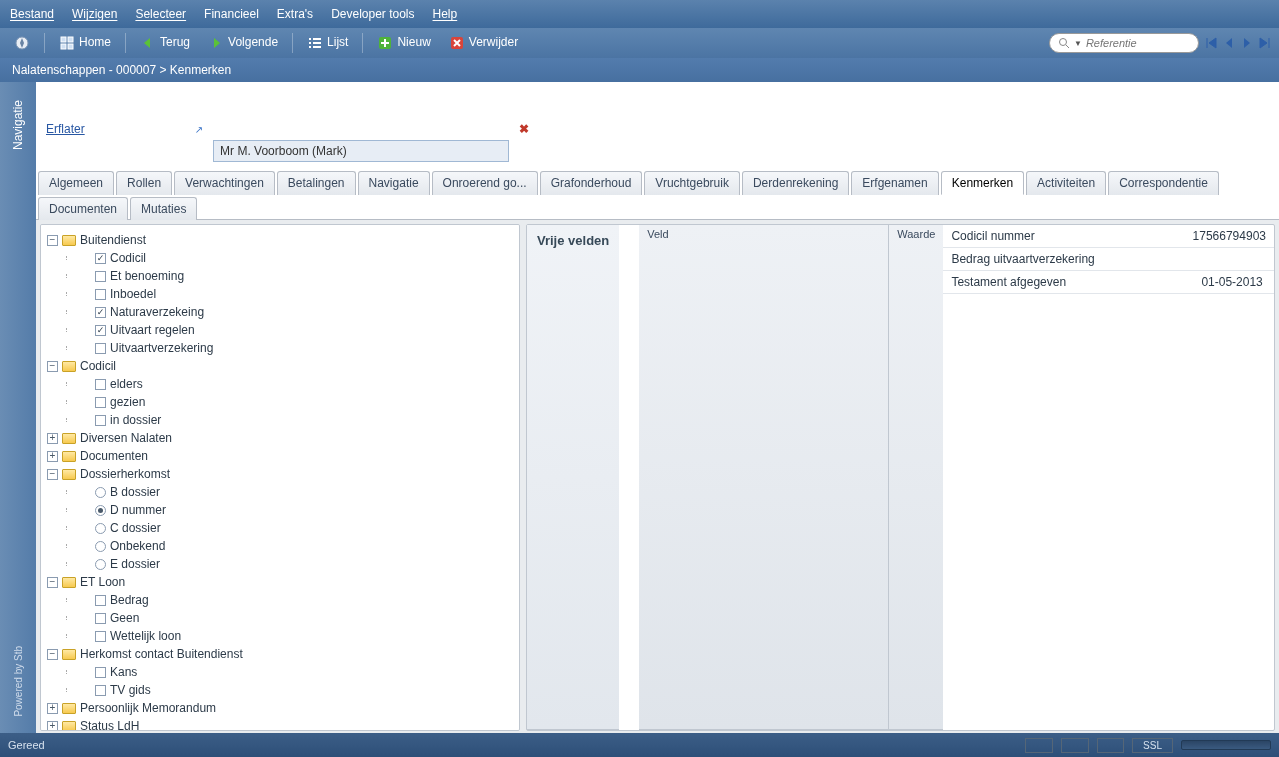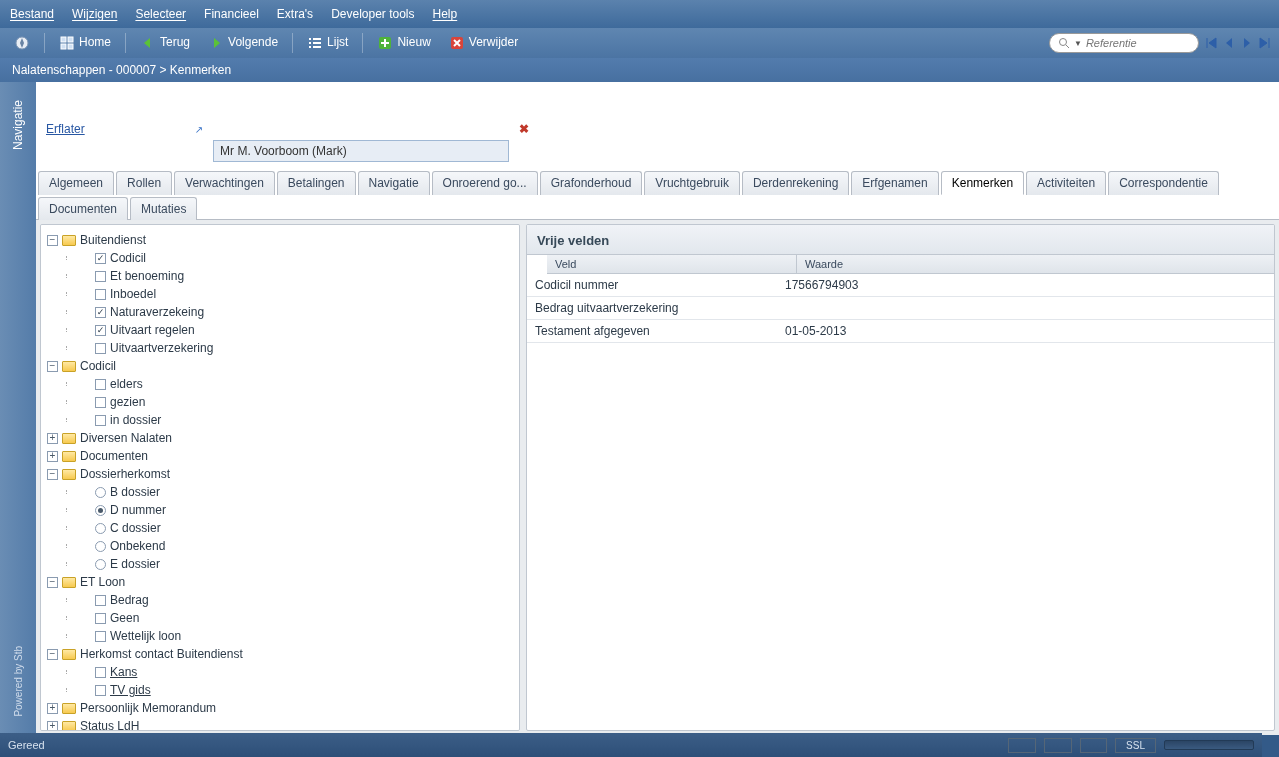--- a/index.html
+++ b/index.html
@@ -28,21 +28,21 @@
 .erf-label { color: #2857a3; text-decoration: underline; font-size: 12px; margin-right: 100px; cursor: pointer; }
 .erf-input { border: 1px solid #a0b8d4; background: #e7edf5; padding: 3px 6px; font-size: 12px; width: 296px; color: #333; margin-top: 44px; }
 .link-icon { color: #3570c6; font-size: 10px; cursor: pointer; }
 .clear-icon { color: #c0392b; font-size: 12px; font-weight: bold; cursor: pointer; }
 .tabs { display: flex; border-bottom: 1px solid #b6bcc5; padding: 0 2px; gap: 2px; background: #fff; flex-wrap: wrap; }
 .tab { border: 1px solid #b6bcc5; border-bottom: none; background: linear-gradient(#f5f7fa, #e4e8ed); padding: 4px 10px; font-size: 12px; color: #3a4a5e; cursor: pointer; border-radius: 3px 3px 0 0; position: relative; top: 1px; }
 .tab.active { background: #fff; color: #000; font-weight: normal; border-bottom: 1px solid #fff; }
 .content { flex: 1; display: flex; background: #e9ecef; padding: 4px; gap: 6px; overflow: hidden; }
 .panel { background: #fff; border: 1px solid #c0c7d0; border-radius: 2px; }
 .tree-panel { width: 480px; padding: 6px 4px; overflow: auto; }
-.grid-panel { flex: 1; display: flex; flex-direction: column; }
+.grid-panel { flex: 1; display: flex; flex-direction: row; }
 .grid-title { font-weight: bold; font-size: 13px; color: #374958; padding: 8px 10px 6px; background: linear-gradient(#f0f3f7, #e2e7ed); border-bottom: 1px solid #c0c7d0; }
 .grid-head { display: flex; background: linear-gradient(#eef1f5, #dfe4ea); border-bottom: 1px solid #c0c7d0; margin-left: 20px; }
 .grid-head div { padding: 3px 8px; font-size: 11px; color: #3a4a5e; border-right: 1px solid #c0c7d0; }
 .grid-head div:first-child { width: 250px; }
 .grid-head div:last-child { flex: 1; border-right: none; }
 .grid-body { flex: 1; overflow: auto; }
 .grid-row { display: flex; border-bottom: 1px solid #e2e6eb; }
 .grid-row div { padding: 4px 8px; font-size: 12px; color: #2c3a48; }
 .grid-row div:first-child { width: 250px; }
 .grid-row div:last-child { flex: 1; }
@@ -50,21 +50,21 @@
 .tree li { font-size: 12px; color: #2c3a48; line-height: 18px; white-space: nowrap; }
 .tree-item { display: flex; align-items: center; gap: 4px; cursor: pointer; padding: 0 2px; }
 .toggle { width: 11px; height: 11px; border: 1px solid #8a9bb0; display: inline-flex; align-items: center; justify-content: center; font-size: 10px; color: #4a5a6a; line-height: 1; cursor: pointer; background: #fff; }
 .toggle-spacer { width: 11px; height: 11px; display: inline-block; }
 .line-spacer { width: 15px; display: inline-block; position: relative; }
 .line-spacer::before { content: ""; position: absolute; left: 5px; top: -2px; bottom: -2px; border-left: 1px dotted #aaa; }
 .folder-icon { width: 14px; height: 11px; background: linear-gradient(#ffe9a3, #f7c94f); border: 1px solid #c9a227; border-radius: 1px; display: inline-block; }
 .cb { width: 11px; height: 11px; border: 1px solid #8a9bb0; display: inline-flex; align-items: center; justify-content: center; background: #fff; font-size: 9px; color: #2c3a48; }
 .rb { width: 11px; height: 11px; border: 1px solid #8a9bb0; border-radius: 50%; display: inline-flex; align-items: center; justify-content: center; background: #fff; }
 .rb.checked::after { content: ""; width: 5px; height: 5px; background: #4a5a6a; border-radius: 50%; }
-.statusbar { position: fixed; bottom: 0; left: 0; right: 17px; height: 22px; background: linear-gradient(#3c5e87, #2d4f78); color: #d6e1ee; font-size: 11px; display: flex; align-items: center; padding: 12px 8px; justify-content: space-between; }
+.statusbar { position: fixed; bottom: 0; left: 0; right: 0; height: 22px; background: linear-gradient(#3c5e87, #2d4f78); color: #d6e1ee; font-size: 11px; display: flex; align-items: center; padding: 12px 8px; justify-content: space-between; }
 .status-right { display: flex; align-items: center; gap: 8px; }
 .status-cell { border: 1px solid #567; padding: 1px 10px; font-size: 10px; }
 svg { display: block; }
 </style>
 </head>
 <body>
 
 <div class="menubar">
   <span><span class="ul">Bestand</span></span>
   <span><span class="ul">Wijzigen</span></span>
@@ -409,21 +409,21 @@
                     </div>
                   </li>
                 </ul>
               </li>
               <li>
                 <div class="tree-item">
                   <span class="toggle">−</span>
                   <span class="folder-icon"></span>
                   <span>Herkomst contact Buitendienst</span>
                 </div>
-                <ul style="padding-left: 14px; text-decoration: underline;">
+                <ul style="padding-left: 14px;">
                   <li>
                     <div class="tree-item">
                       <span class="line-spacer"></span>
                       <span class="toggle-spacer"></span>
                       <span class="cb"></span>
                       <span>Kans</span>
                     </div>
                   </li>
                   <li>
                     <div class="tree-item">

